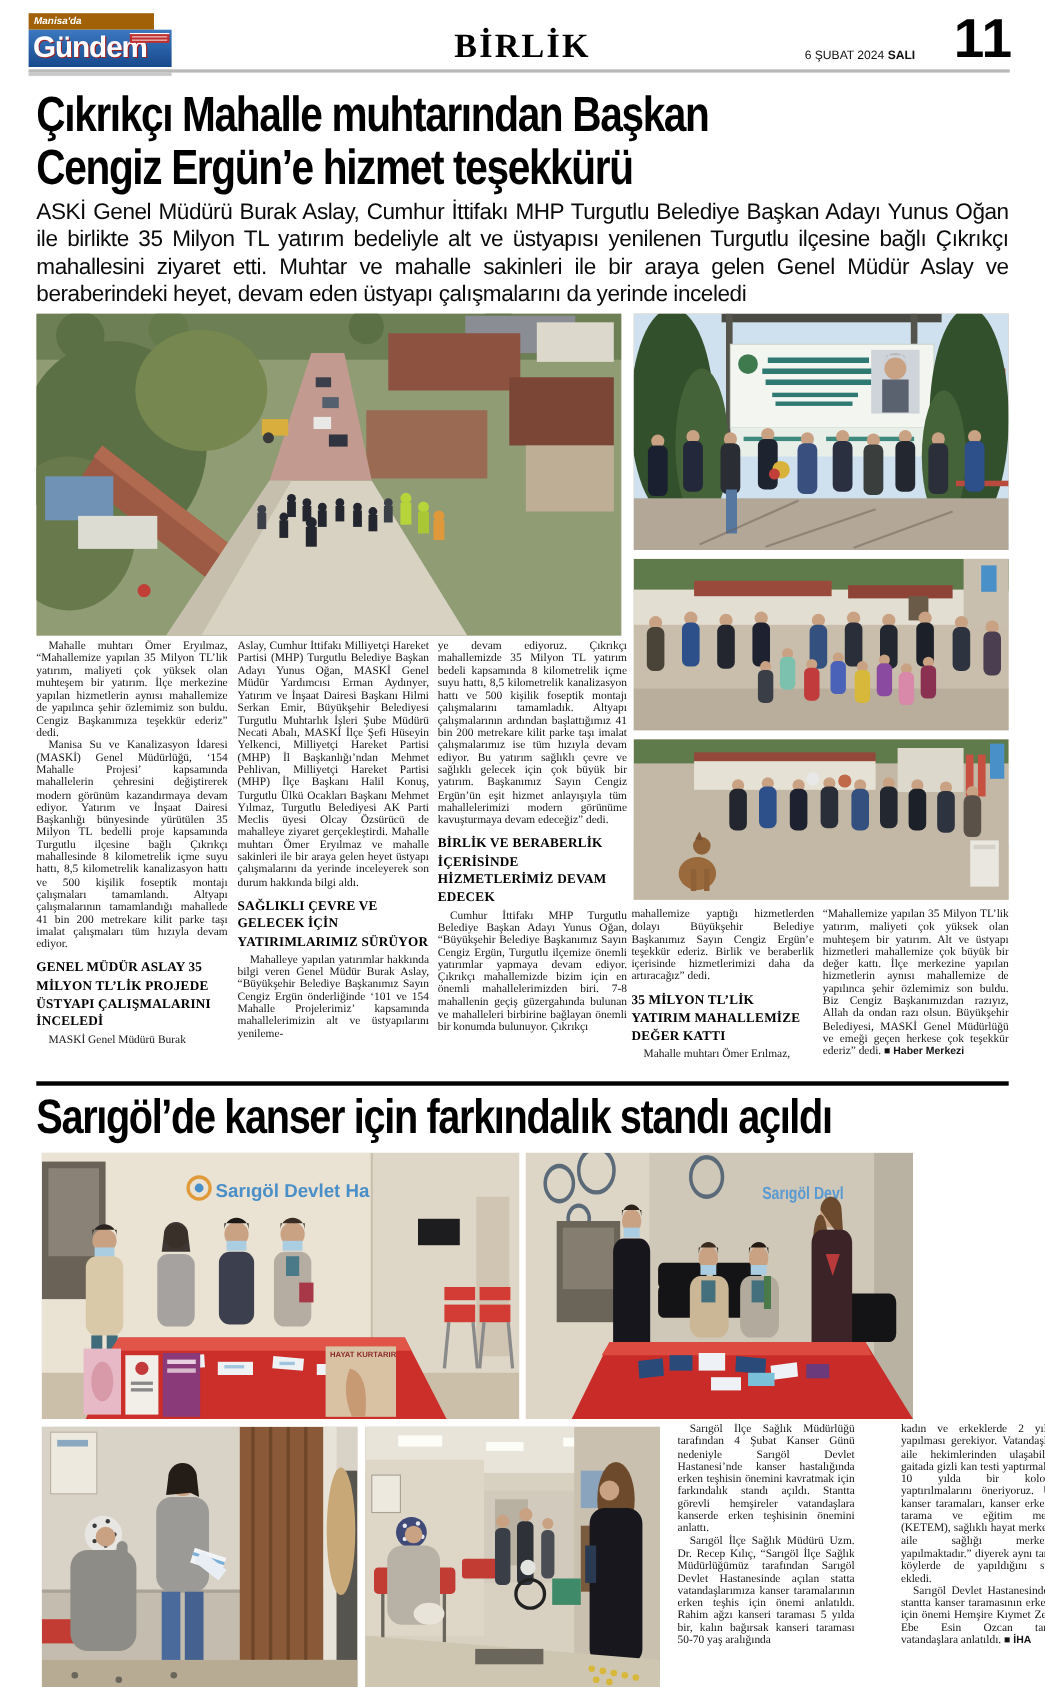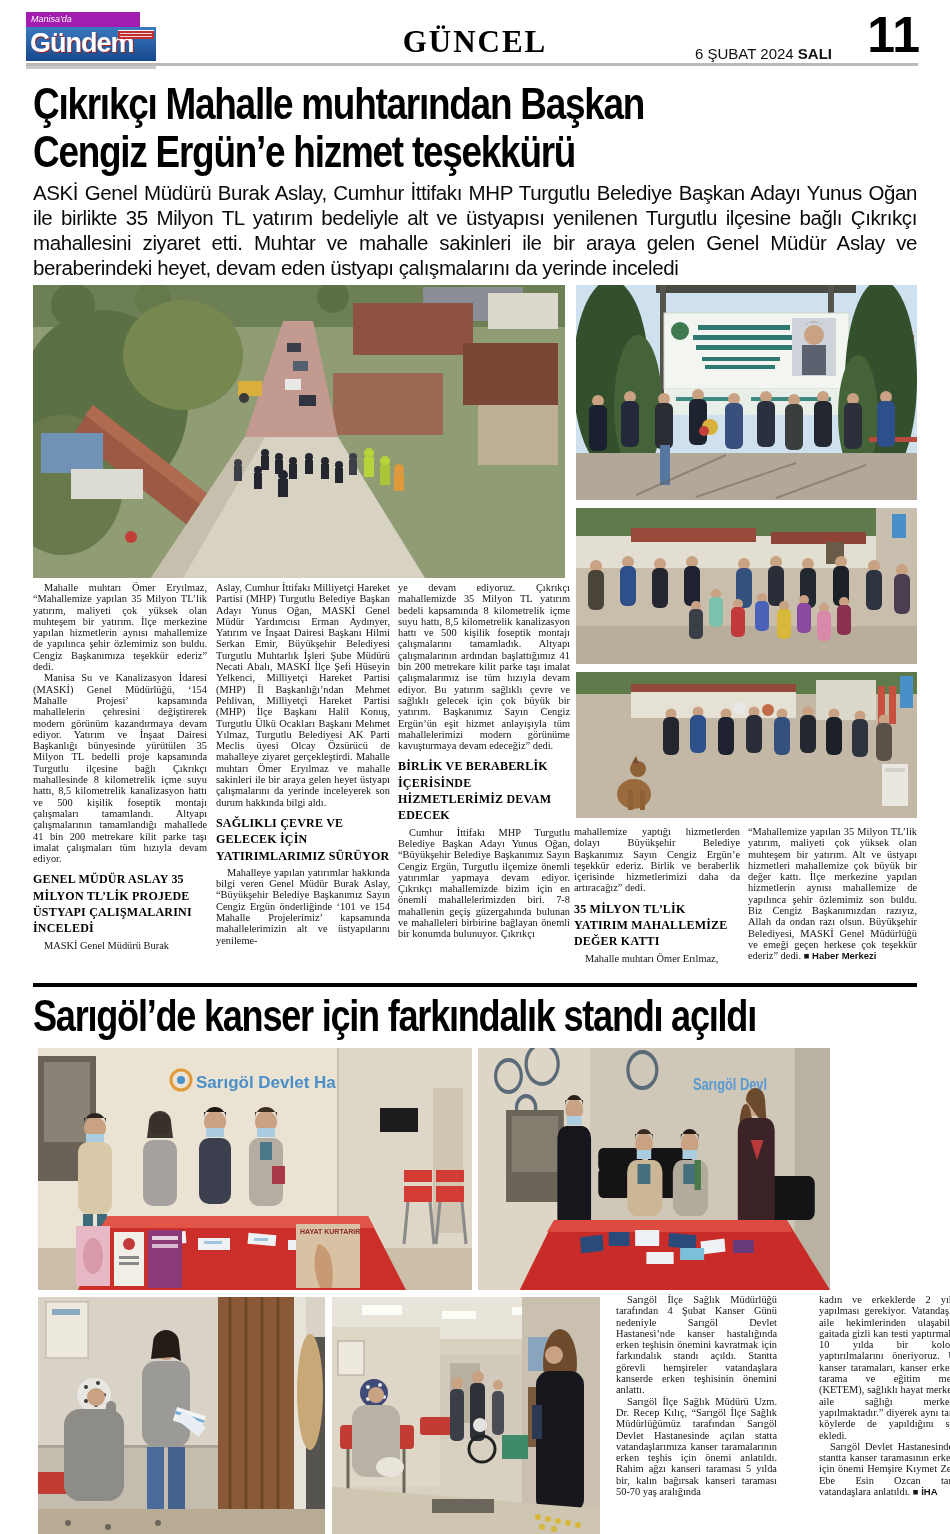--- a/index.html
+++ b/index.html
@@ -3,33 +3,33 @@
 <meta charset="utf-8">
 <style>
   *{margin:0;padding:0;box-sizing:border-box}
   html,body{background:#ffffff}
   .page{position:relative;width:950px;height:1534px;background:#fff;margin:0 auto;
         font-family:"Liberation Serif",serif;color:#111;overflow:hidden}
   .abs{position:absolute}
 
   
   .logo{left:26px;top:12px;width:130px;height:54px}
-  .logo-top{height:15px;background:#a21caf;color:#fff;font-family:"Liberation Sans",sans-serif;
-            font-style:italic;font-weight:normal;font-size:9px;line-height:15px;padding-left:5px;width:114px}
+  .logo-top{height:15px;background:#a16207;color:#fff;font-family:"Liberation Sans",sans-serif;
+            font-style:italic;font-weight:bold;font-size:9px;line-height:15px;padding-left:5px;width:114px}
   .logo-main{position:relative;height:36px;width:130px;background:linear-gradient(#3c79c0,#16488c);
              border-bottom:2px solid #fff}
   .logo-main .word{position:absolute;left:4px;top:1px;color:#fff;font-family:"Liberation Sans",sans-serif;
              font-weight:bold;font-size:27px;letter-spacing:-1px;text-shadow:1px 1px 0 #a02020}
   .logo-tag{position:absolute;right:2px;top:3px;width:36px;height:9px;background:#c03030;
             border-top:1px solid #fff}
   .logo-tag i{display:block;margin:2px 2px 0;height:1px;background:#fff;opacity:.8}
   .logo-shadow{left:26px;top:66px;width:130px;height:3px;background:#c9c9c9}
   .section-title{left:0;right:0;top:24px;text-align:center;font-family:"Liberation Serif",serif;
                  font-weight:bold;font-size:31px;letter-spacing:2px;color:#000}
-  .dateline{right:118px;top:45px;font-family:"Liberation Sans",sans-serif;font-size:15px;color:#111}
+  .dateline{right:118px;top:45px;font-family:"Liberation Sans",sans-serif;font-size:11px;color:#111}
   .dateline b{font-weight:bold}
   .pagenum{right:30px;top:6px;font-family:"Liberation Sans",sans-serif;font-weight:bold;font-size:50px;color:#000}
   .header-rule{left:26px;top:63px;width:892px;height:3px;background:#b9b9b9}
 
   
   .headline{font-family:"Liberation Sans",sans-serif;font-weight:bold;color:#000}
   .hl-inner{display:inline-block;transform:scaleX(.82);transform-origin:0 0;white-space:nowrap;letter-spacing:-1.5px}
   .headline1{left:33px;top:80px;width:900px;font-size:45px;line-height:48px}
   .headline2{left:33px;top:994px;width:900px;font-size:44px;line-height:44px}
   .lede{left:33px;top:180px;width:884px;font-family:"Liberation Sans",sans-serif;font-size:20.5px;
@@ -56,21 +56,21 @@
     <div class="logo-top">Manisa'da</div>
     <div class="logo-main">
       <span class="word">Gündem</span>
       <span class="logo-tag">
           <i></i>
           <i></i>
         </span>
     </div>
   </div>
   <div class="abs logo-shadow"></div>
-  <div class="abs section-title">GÜNCEL</div>
+  <div class="abs section-title">BİRLİK</div>
   <div class="abs dateline"><span>6 ŞUBAT 2024</span>&nbsp;<b>SALI</b></div>
   <div class="abs pagenum">11</div>
   <div class="abs header-rule"></div>
 
   <div class="abs headline headline1">
     <span class="hl-inner">Çıkrıkçı Mahalle muhtarından Başkan</span><br>
     <span class="hl-inner">Cengiz Ergün’e hizmet teşekkürü</span>
   </div>
   <div class="abs lede">ASKİ Genel Müdürü Burak Aslay, Cumhur İttifakı MHP Turgutlu Belediye Başkan Adayı Yunus Oğan ile birlikte 35 Milyon TL yatırım bedeliyle alt ve üstyapısı yenilenen Turgutlu ilçesine bağlı Çıkrıkçı mahallesini ziyaret etti. Muhtar ve mahalle sakinleri ile bir araya gelen Genel Müdür Aslay ve beraberindeki heyet, devam eden üstyapı çalışmalarını da yerinde inceledi</div>
 

